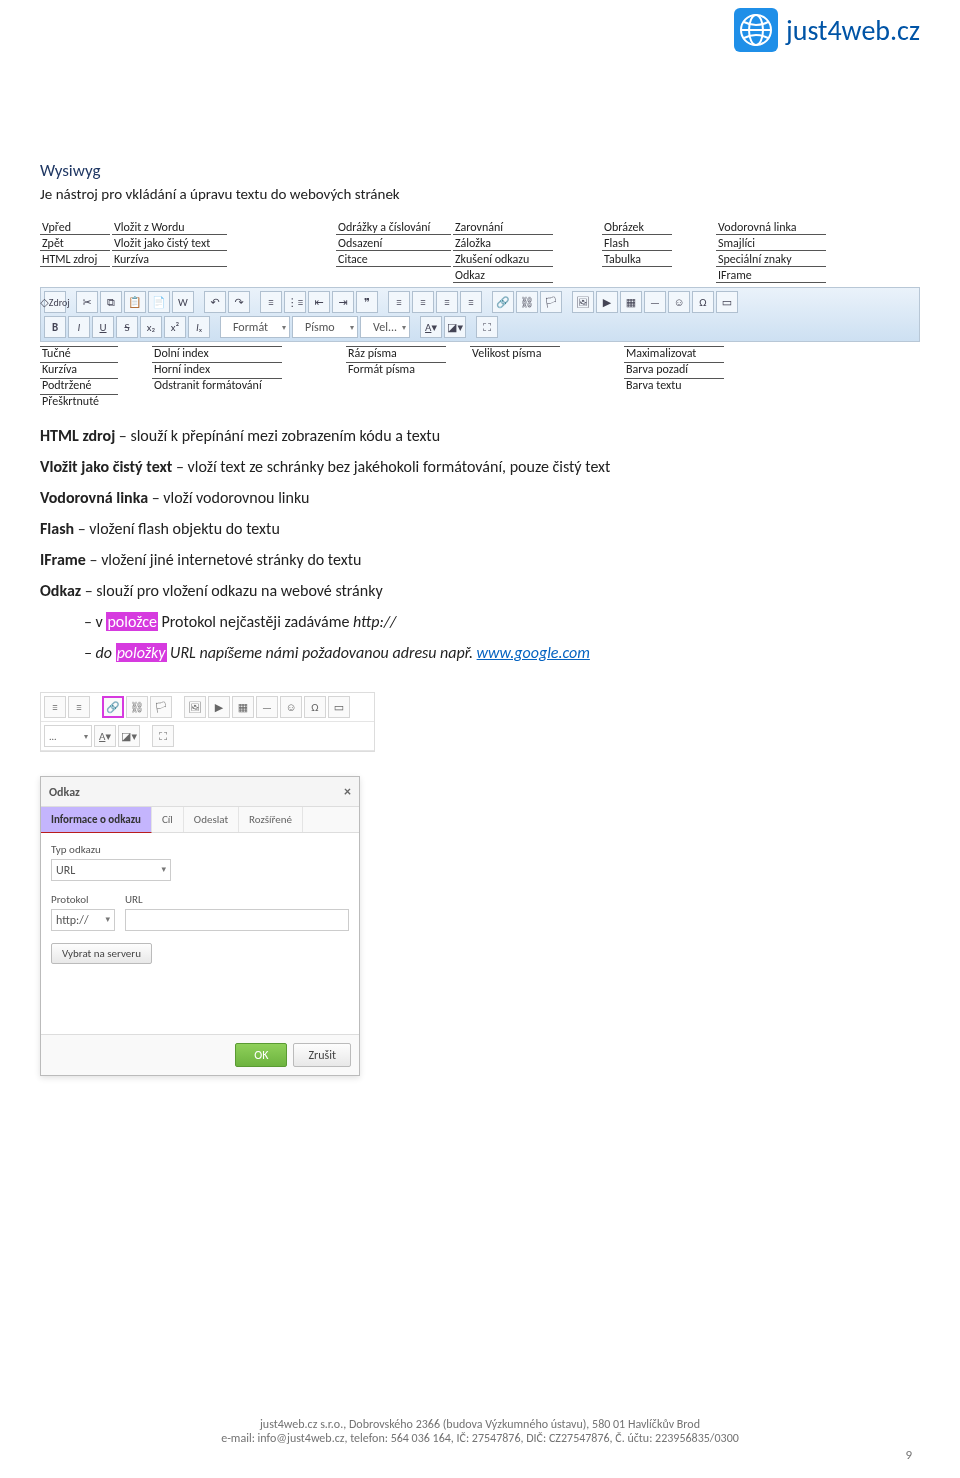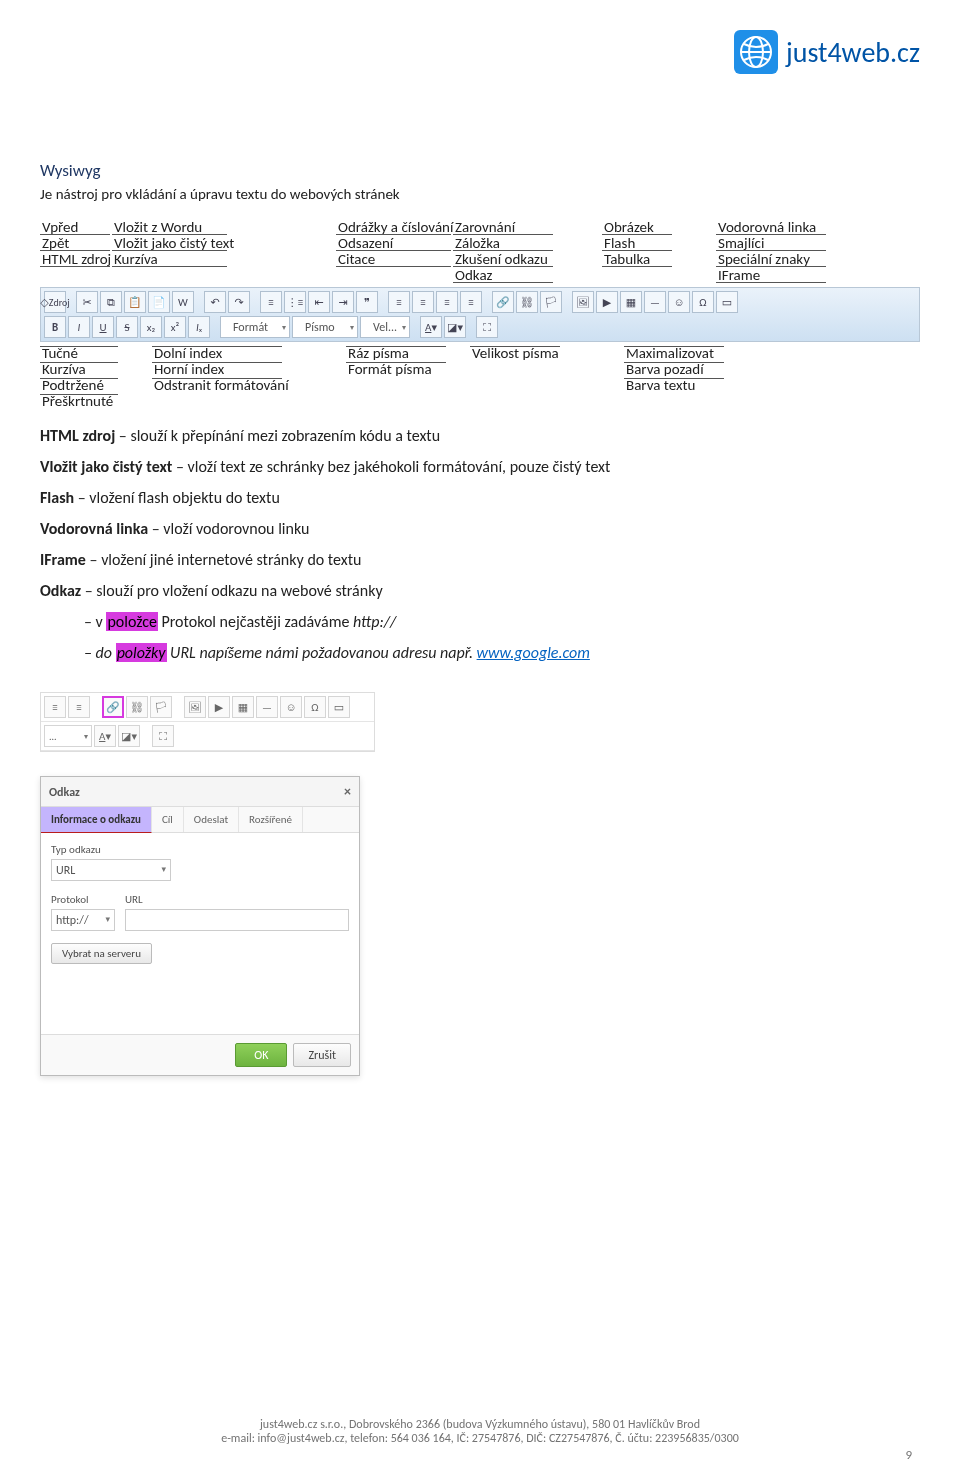--- a/index.html
+++ b/index.html
@@ -1,45 +1,45 @@
 <!DOCTYPE html>
 <html><head>
 <meta charset="utf-8">
 <style>
   * { box-sizing: border-box; margin: 0; padding: 0; }
   body { width: 960px; height: 1478px; background: #fff; font-family: Calibri, Arial, sans-serif; font-size: 15px; color: #222; position: relative; }
   
-  .hdr { position: absolute; top: 28px; right: 40px; display: flex; align-items: center; gap: 6px; }
+  .hdr { position: absolute; top: 6px; right: 40px; display: flex; align-items: center; gap: 6px; }
   .globe { width: 48px; height: 48px; }
   .brand { font-size: 28px; color: #0054a6; font-weight: 500; }
   .brand .cz { font-weight: 400; }
   
   .content { position: absolute; top: 160px; left: 40px; right: 40px; }
   .h2 { color: #203864; font-size: 17px; margin-bottom: 4px; }
   .p { font-size: 15px; margin-bottom: 10px; }
   
   .diagram { margin-top: 18px; font-size: 12px; }
   .lblrow { display: flex; gap: 2px; margin-bottom: 2px; }
-  .lbl { font-size: 15px; white-space: nowrap; border-bottom: 1px solid #555; padding: 0 2px; line-height: 13px; }
+  .lbl { font-size: 12px; white-space: nowrap; border-bottom: 1px solid #555; padding: 0 2px; line-height: 13px; }
   .lblcol { display: flex; flex-direction: column; gap: 2px; }
   
   .tb-wrap { border: 1px solid #b8c7d6; background: linear-gradient(#eaf2fa,#cde0f2); padding: 3px; margin: 4px 0; }
   .tb { display: flex; gap: 2px; align-items: center; }
   .tb .btn { width: 22px; height: 22px; border: 1px solid #b0c0d0; background: #f2f7fc; display: inline-flex; align-items: center; justify-content: center; font-size: 11px; color: #445; }
   .tb .sep { width: 6px; }
   .tb .sel { height: 22px; border: 1px solid #b0c0d0; background: #fff; font-size: 12px; padding: 0 14px 0 12px; display:inline-flex; align-items:center; color:#555; position:relative; }
   .tb .sel::after { content:"▾"; position:absolute; right:3px; font-size:8px; color:#777; }
   
   .lowlbl { display:flex; gap:2px; margin-top:4px; font-size:11.5px; }
   .lowlbl .lbl { border-top:1px solid #555; border-bottom:none; }
   
   .body { margin-top: 18px; font-size: 16px; }
   .body p { margin: 12px 0; }
   .body b { font-weight: 700; }
-  .hl { background: #d63adf; color:#000000; padding: 0 1px; }
+  .hl { background: #d63adf; color:#ffffff; padding: 0 1px; }
   .link { color: #0563c1; text-decoration: underline; }
   .indent1 { padding-left: 44px; }
   .indent2 { padding-left: 44px; font-style: italic; }
   
   .subtb { border:1px solid #ddd; margin-top:18px; display:inline-block; }
   .subtb-row { background:#fff; border-bottom:1px solid #e5e5e5; padding:3px; display:flex; gap:2px; }
   .subtb .btn { width:22px; height:22px; border:1px solid #d5d5d5; background:#fafafa; display:inline-flex; align-items:center; justify-content:center; font-size:11px; color:#666; }
   .subtb .btn.ring { border:2px solid #d63adf; }
   .subtb .sel { height:22px; border:1px solid #d5d5d5; background:#fff; font-size:10px; padding:0 14px 0 4px; display:inline-flex; align-items:center; color:#555; position:relative; }
   .subtb .sel::after{content:"▾";position:absolute;right:3px;font-size:8px;color:#777;}
@@ -214,22 +214,22 @@
         <span class="lbl">Barva pozadí</span>
         <span class="lbl">Barva textu</span>
       </div>
     </div>
   </div>
 
   
   <div class="body">
     <p><b>HTML zdroj</b><span> – slouží k přepínání mezi zobrazením kódu a textu</span></p>
     <p><b>Vložit jako čistý text</b><span> – vloží text ze schránky bez jakéhokoli formátování, pouze čistý text</span></p>
+    <p><b>Vodorovná linka</b><span> – vloží vodorovnou linku</span></p>
     <p><b>Flash</b><span> – vložení flash objektu do textu</span></p>
-    <p><b>Vodorovná linka</b><span> – vloží vodorovnou linku</span></p>
     <p><b>IFrame</b><span> – vložení jiné internetové stránky do textu</span></p>
     <p><b>Odkaz</b><span> – slouží pro vložení odkazu na webové stránky</span></p>
     <p class="indent1"><span>– v </span><span class="hl">položce</span><span> Protokol nejčastěji zadáváme </span><i>http://</i></p>
     <p class="indent2"><span>– do </span><span class="hl">položky</span><span> URL napíšeme námi požadovanou adresu např. </span><span class="link">www.google.com</span></p>
   </div>
 
   
   <div class="subtb" style="width:335px">
     <div class="subtb-row">
       <span class="btn">≡</span>

